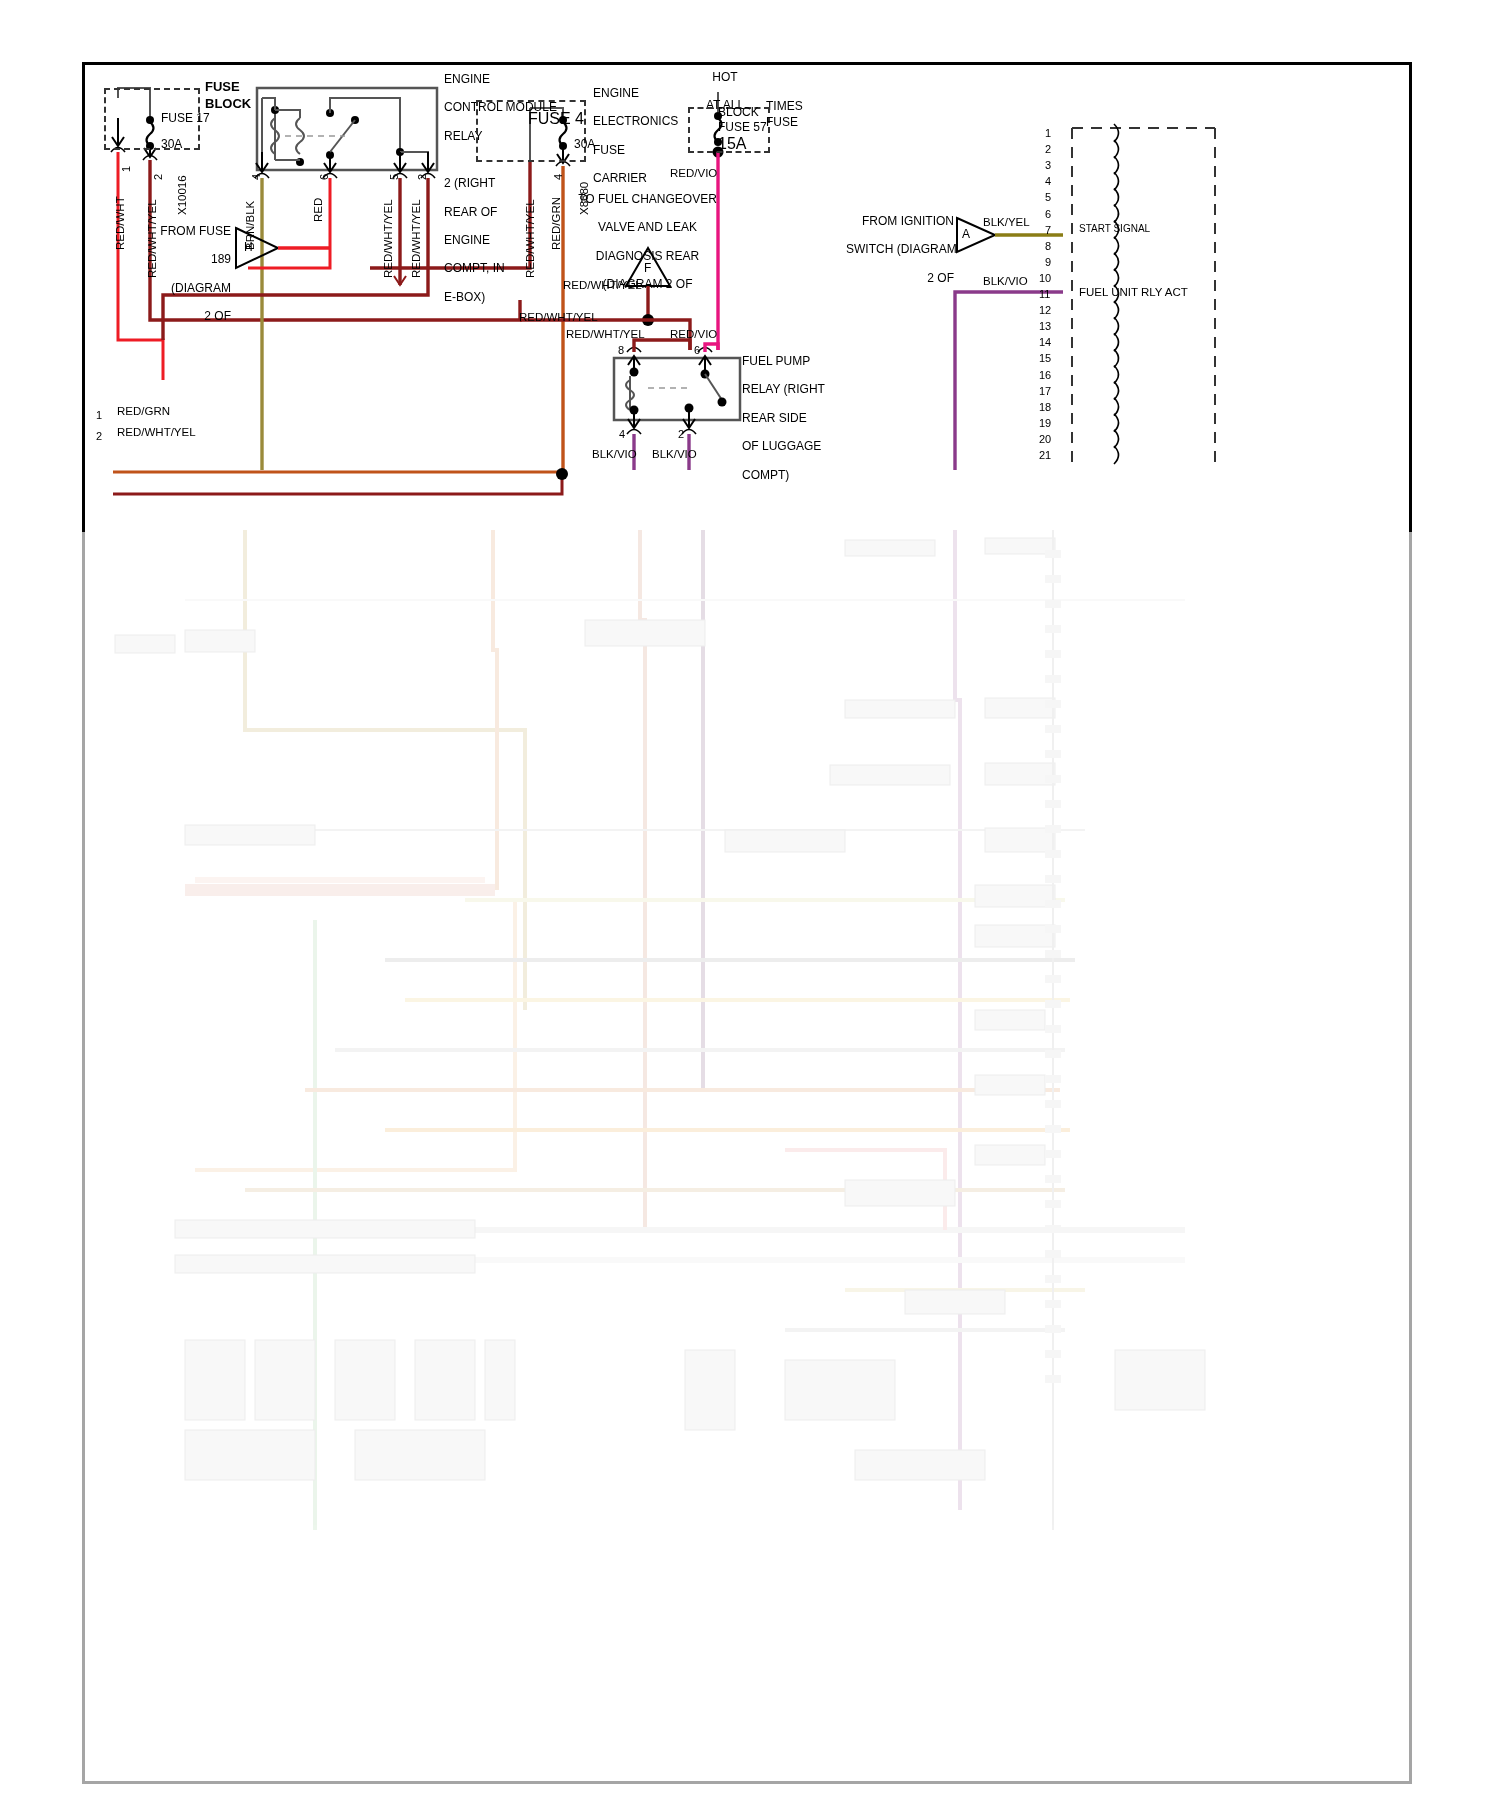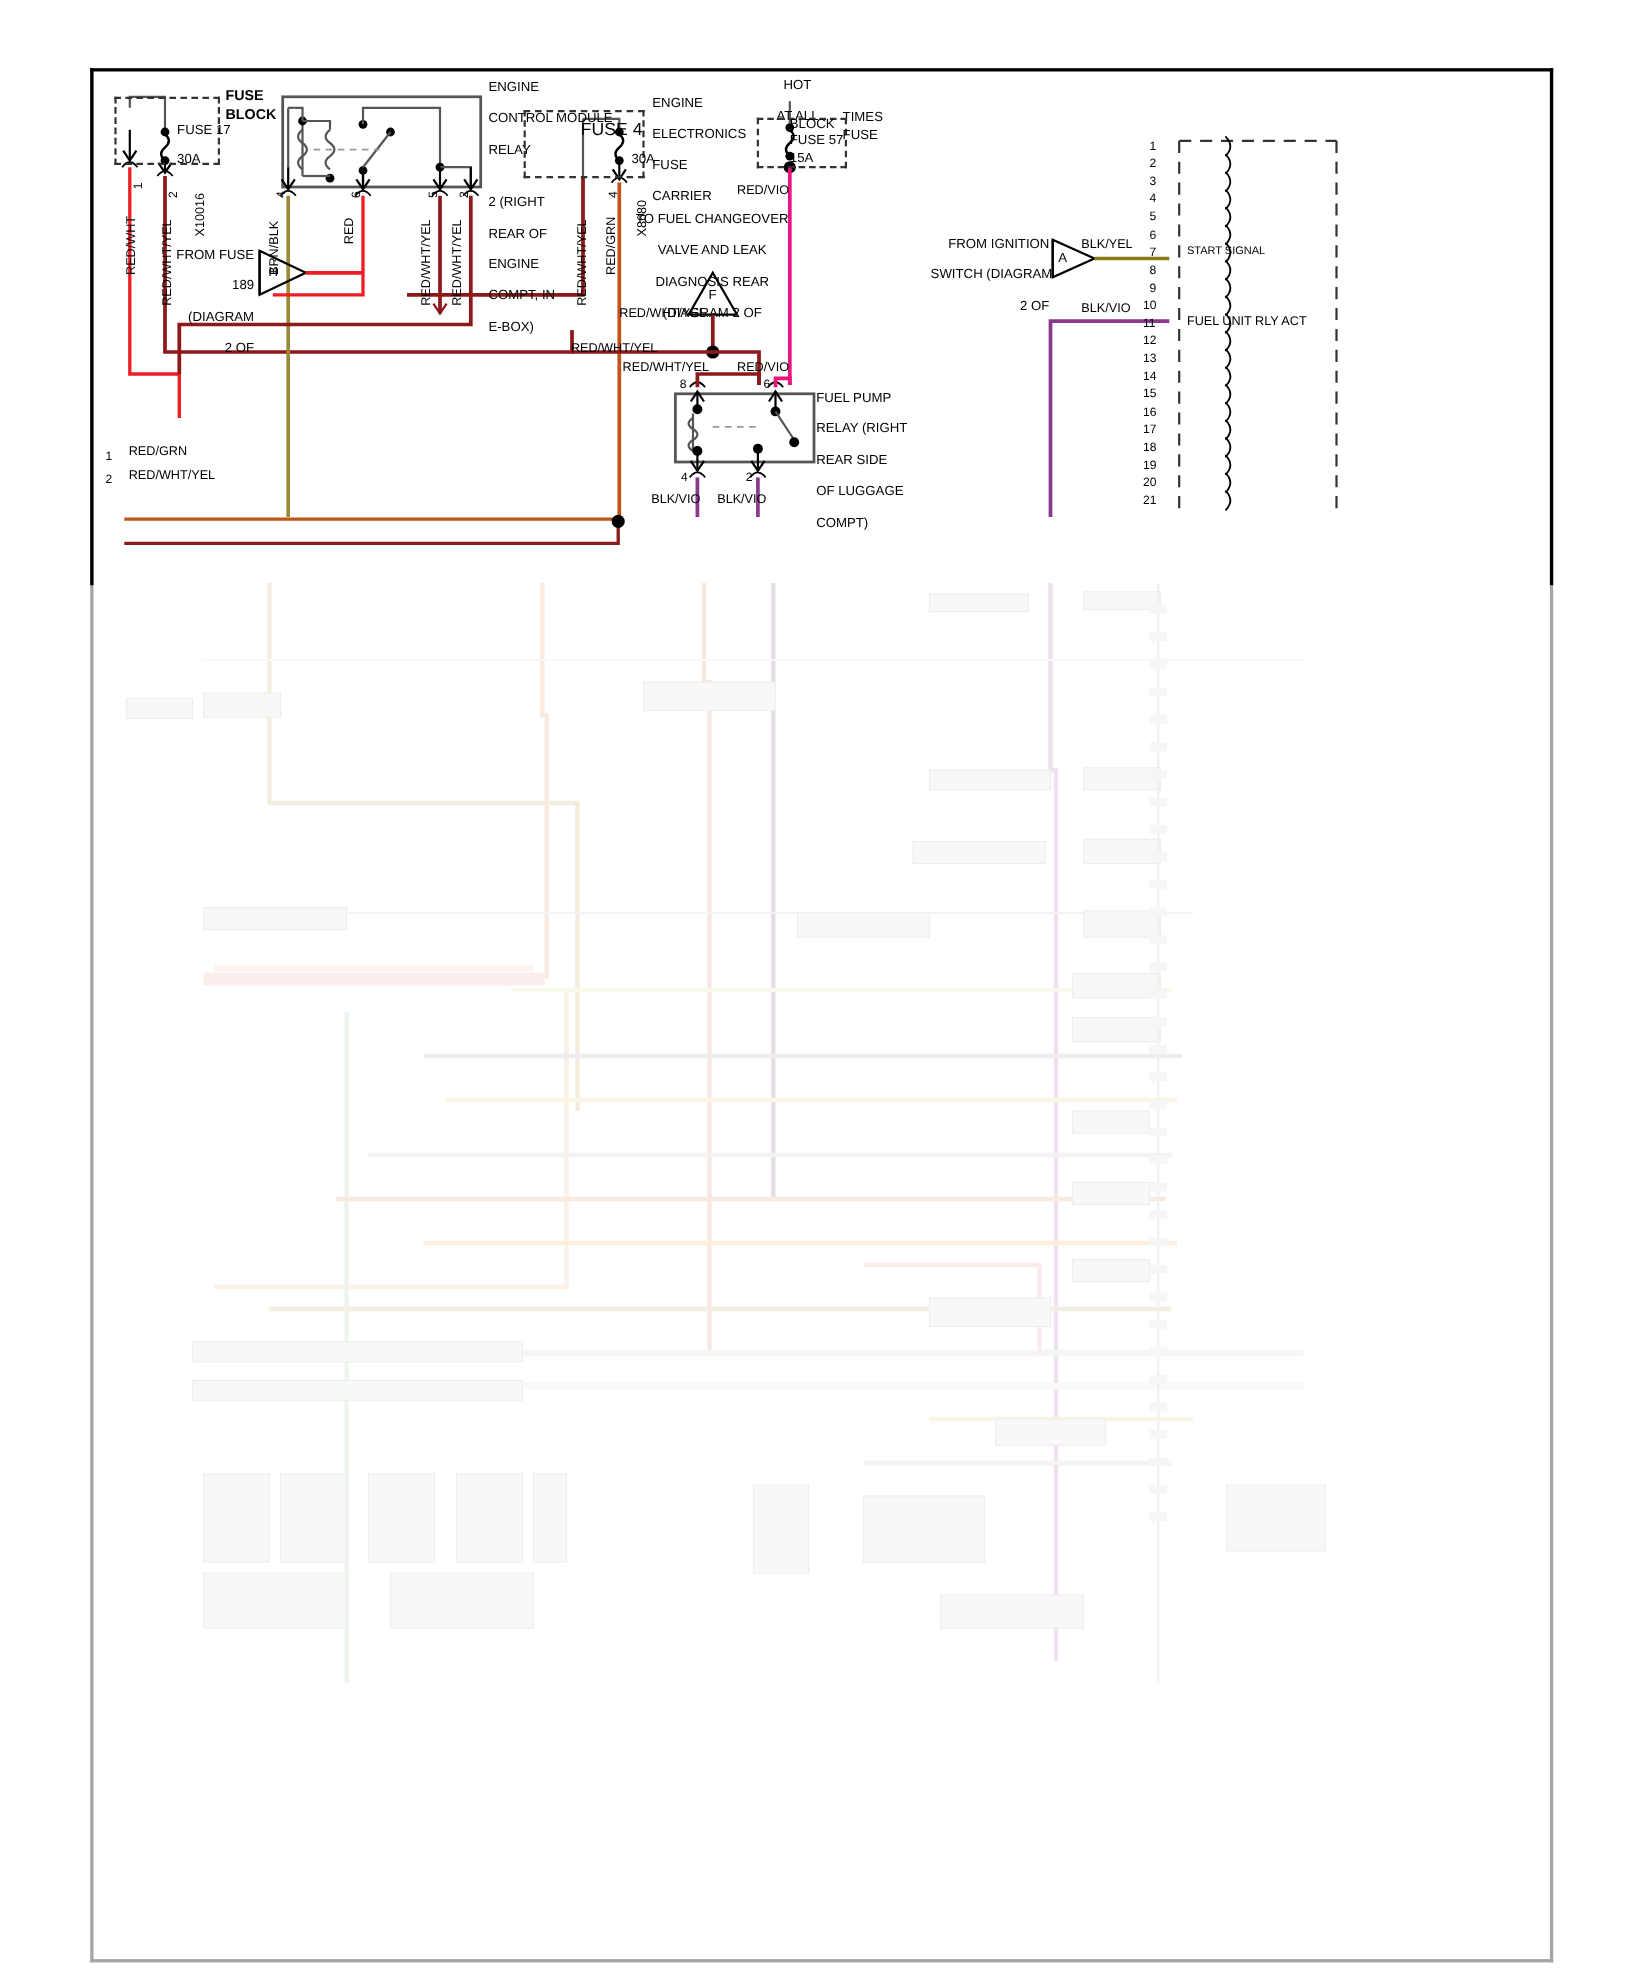--- a/index.html
+++ b/index.html
@@ -412,21 +412,21 @@
   <div class="txt" style="left:519px;top:311px;font-size:11.5px;">RED/WHT/YEL</div>
   <div class="txt" style="left:566px;top:328px;font-size:11.5px;">RED/WHT/YEL</div>
 
   <div class="txt" style="left:700px;top:70px;font-size:12px;line-height:14.2px;text-align:center;width:50px;"><span style="display: block;">HOT</span>
 <span style="display: block;">AT ALL</span></div>
   <div class="txt" style="left:766px;top:100px;font-size:12px;">TIMES</div>
   <div class="dash-box" style="left:688px;top:107px;width:82px;height:46px;"></div>
   <div class="txt" style="left:718px;top:106px;font-size:12px;">BLOCK</div>
   <div class="txt" style="left:766px;top:116px;font-size:12px;">FUSE</div>
   <div class="txt" style="left:718px;top:121px;font-size:12px;">FUSE 57</div>
-  <div class="txt" style="left:718px;top:137px;font-size:12px;">15A</div>
+  <div class="txt" style="left:718px;top:137px;font-size:16px;">15A</div>
   <div class="txt" style="left:670px;top:167px;font-size:11.5px;">RED/VIO</div>
   <div class="txt" style="left:670px;top:328px;font-size:11.5px;">RED/VIO</div>
 
   <div class="txt" style="left:742px;top:354px;font-size:12px;line-height:14.2px;"><span style="display: block;">FUEL PUMP</span>
 <span style="display: block;">RELAY (RIGHT</span>
 <span style="display: block;">REAR SIDE</span>
 <span style="display: block;">OF LUGGAGE</span>
 <span style="display: block;">COMPT)</span></div>
   <div class="txt" style="left:618px;top:344px;font-size:11px;">8</div>
   <div class="txt" style="left:694px;top:344px;font-size:11px;">6</div>

